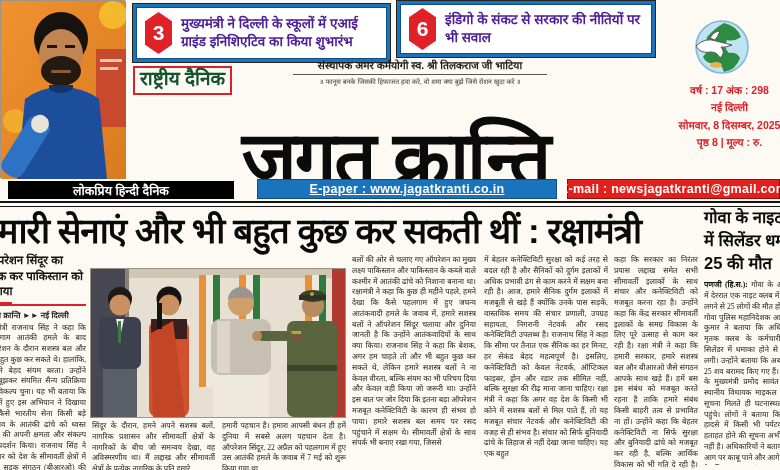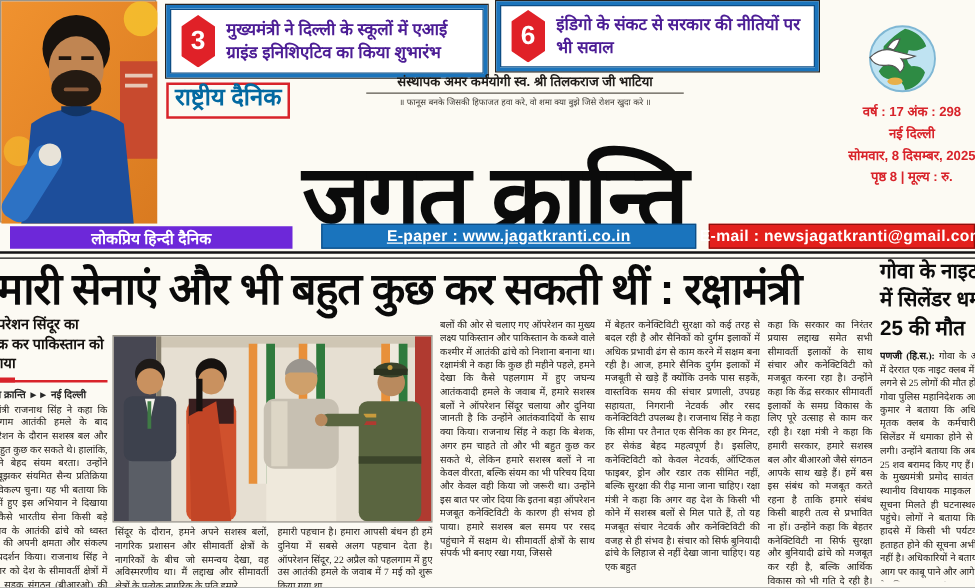--- a/index.html
+++ b/index.html
@@ -20,40 +20,40 @@
     width:27px;height:42px;flex:0 0 27px;background:#e02128;color:#fff;
     clip-path:polygon(50% 0%,100% 22%,100% 78%,50% 100%,0% 78%,0% 22%);
     display:flex;align-items:center;justify-content:center;
     font-family:"Liberation Sans",sans-serif;font-weight:bold;font-size:21px;
   }
   .teaser-text{
     font-family:"Liberation Sans",sans-serif;font-weight:bold;
     font-size:13.5px;line-height:1.3;color:#4c1d95;
   }
   .nat-daily{
-    color:#0369a1;font-family:"Liberation Sans",sans-serif;font-weight:bold;
+    color:#14532d;font-family:"Liberation Sans",sans-serif;font-weight:bold;
     font-size:19px;border:2px solid #d8232a;padding:0 5px 2px 5px;line-height:1.2;
   }
   .founder{width:270px;text-align:center;font-family:"Liberation Sans",sans-serif;}
   .founder-line{font-size:10.5px;font-weight:bold;color:#201d1a;white-space:nowrap;}
   .founder-rule{height:1px;background:#5a564e;margin:2px 8px;}
   .motto{font-size:6.8px;color:#3a362f;white-space:nowrap;}
   .main-title{
     width:535px;text-align:center;font-family:"Liberation Sans",sans-serif;
     font-weight:900;font-size:74px;letter-spacing:-2px;line-height:1.15;color:#0b0b0b;
   }
   .edition{
     width:135px;color:#d8232a;font-family:"Liberation Sans",sans-serif;
     font-weight:bold;font-size:10.5px;line-height:1.65;text-align:center;white-space:nowrap;
   }
   .strip{
     box-sizing:border-box;color:#fff;font-family:"Liberation Sans",sans-serif;
     font-weight:bold;display:flex;align-items:center;justify-content:center;white-space:nowrap;
   }
-  .strip-magenta{background:#6d28d9;font-size:12.5px;height:18px;}
+  .strip-magenta{background:#000000;font-size:12.5px;height:18px;}
   .strip-blue{background:#1a74bd;border:1px solid #0d4d85;font-size:12.5px;height:20px;letter-spacing:.3px;text-decoration:underline;}
   .strip-red{background:#e3201c;border:1px solid #8e0f0c;font-size:12.5px;height:20px;letter-spacing:.3px;}
   .double-rule{border-top:2px solid #141414;border-bottom:1px solid #141414;height:3px;}
   
   .lead-headline{
     font-family:"Liberation Sans",sans-serif;font-weight:900;font-size:35px;
     letter-spacing:-1px;color:#0a0a0a;white-space:nowrap;
   }
   .subhead{font-family:"Liberation Sans",sans-serif;font-weight:bold;font-size:11.5px;line-height:1.35;color:#14110e;}
   .red-line{height:2px;background:#d8232a;margin:4px 0 3px 0;position:relative;}

